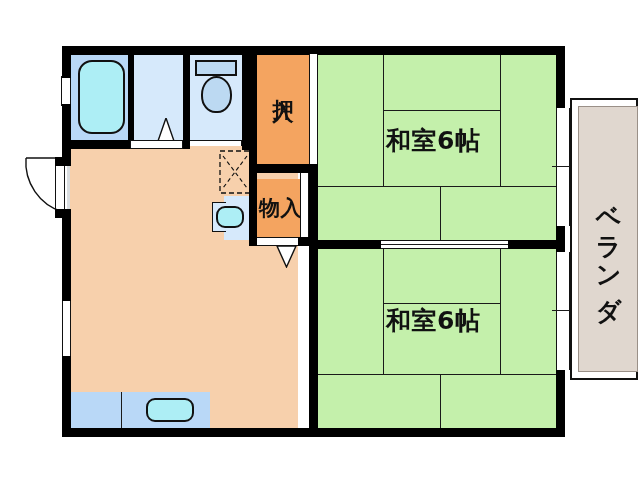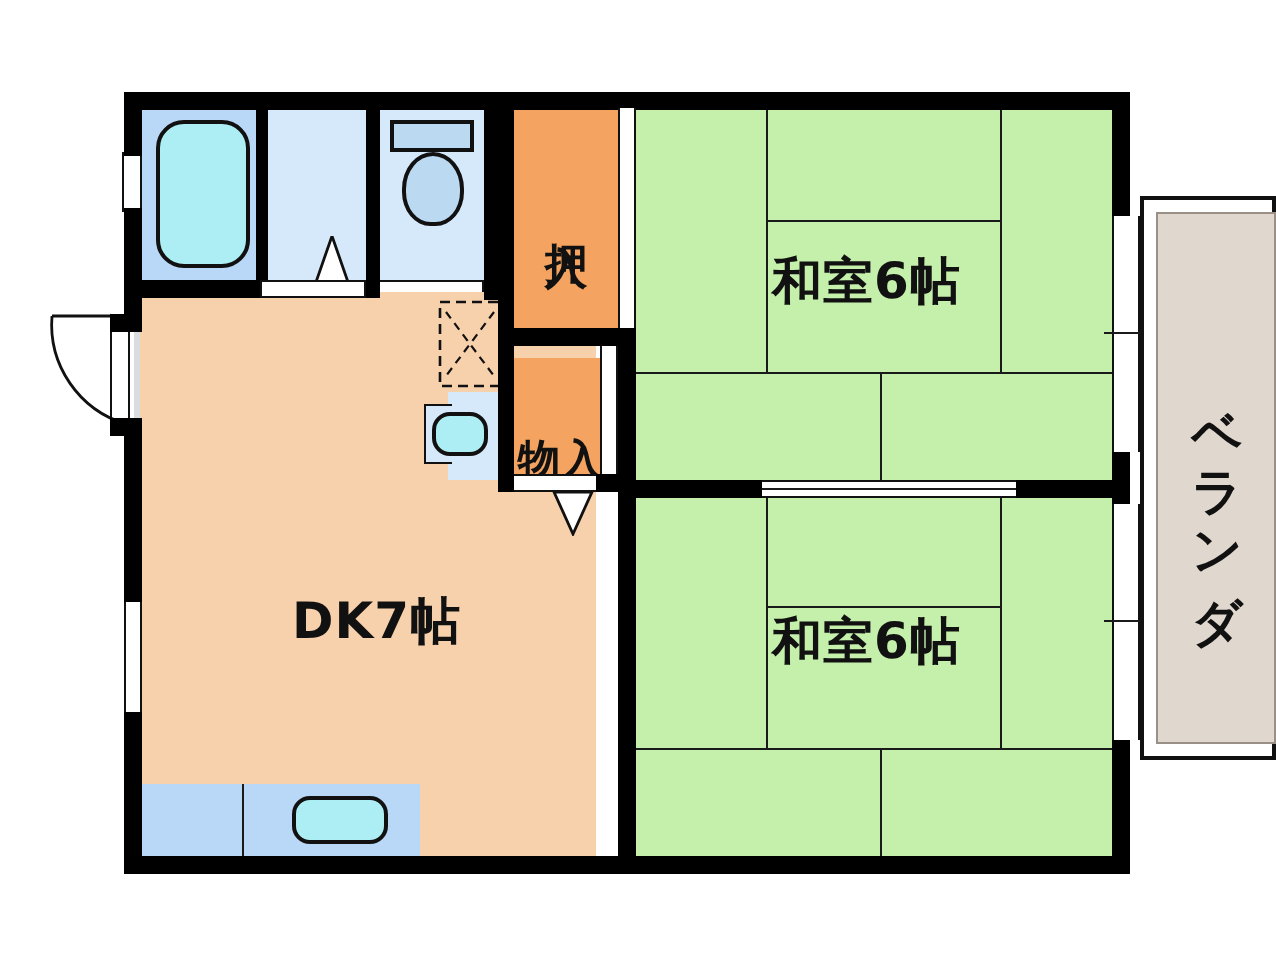--- a/index.html
+++ b/index.html
@@ -40,21 +40,21 @@
 
   .label {
     position: absolute;
     color: #111111;
     font-weight: 700;
     white-space: nowrap;
     line-height: 1;
     letter-spacing: 0.5px;
   }
   .label-room   { font-size: 25px; }
-  .label-closet { font-size: 21px; margin-top: 22px; }
+  .label-closet { font-size: 21px; }
 
   .vertical-text {
     writing-mode: vertical-rl;
     text-orientation: upright;
     letter-spacing: 2px;
   }
 
   .balcony-frame {
     border: 2px solid #111111;
     background: #ffffff;
@@ -154,21 +154,20 @@
     <svg width="56" height="58" viewBox="0 0 56 58">
       <path d="M18 1 L55 1" stroke="#111" stroke-width="1.4" fill="none"></path>
       <path d="M18 1 A 52 52 0 0 0 55 55" stroke="#111" stroke-width="1.4" fill="none"></path>
       <path d="M18 1 L18 1" stroke="#111" stroke-width="1.4"></path>
     </svg>
   </div>
 
   <div class="abs fill-dk" style="left:70px; top:148px; width:228px; height:280px;"></div>
 
   <div class="abs fill-dk" style="left:127px; top:146px; width:115px; height:90px;"></div>
-  <div class="label label-room" style="left:146px; top:298px;">DK7帖</div>
 
   <div class="tri-outline" style="left:219px; top:150px; width:32px; height:44px;">
     <svg width="32" height="44" viewBox="0 0 32 44">
       <rect x="1" y="1" width="30" height="42" fill="none" stroke="#111" stroke-width="1.3" stroke-dasharray="5 3"></rect>
       <path d="M4 6 L28 38 M28 6 L4 38" stroke="#111" stroke-width="1.1" fill="none" stroke-dasharray="4 3"></path>
     </svg>
   </div>
 
   <div class="abs fill-lightblue" style="left:224px; top:196px; width:42px; height:44px;"></div>
   <div class="abs fill-lightblue" style="left:212px; top:202px; width:14px; height:30px; border:1px solid #111; border-right:none;"></div>

